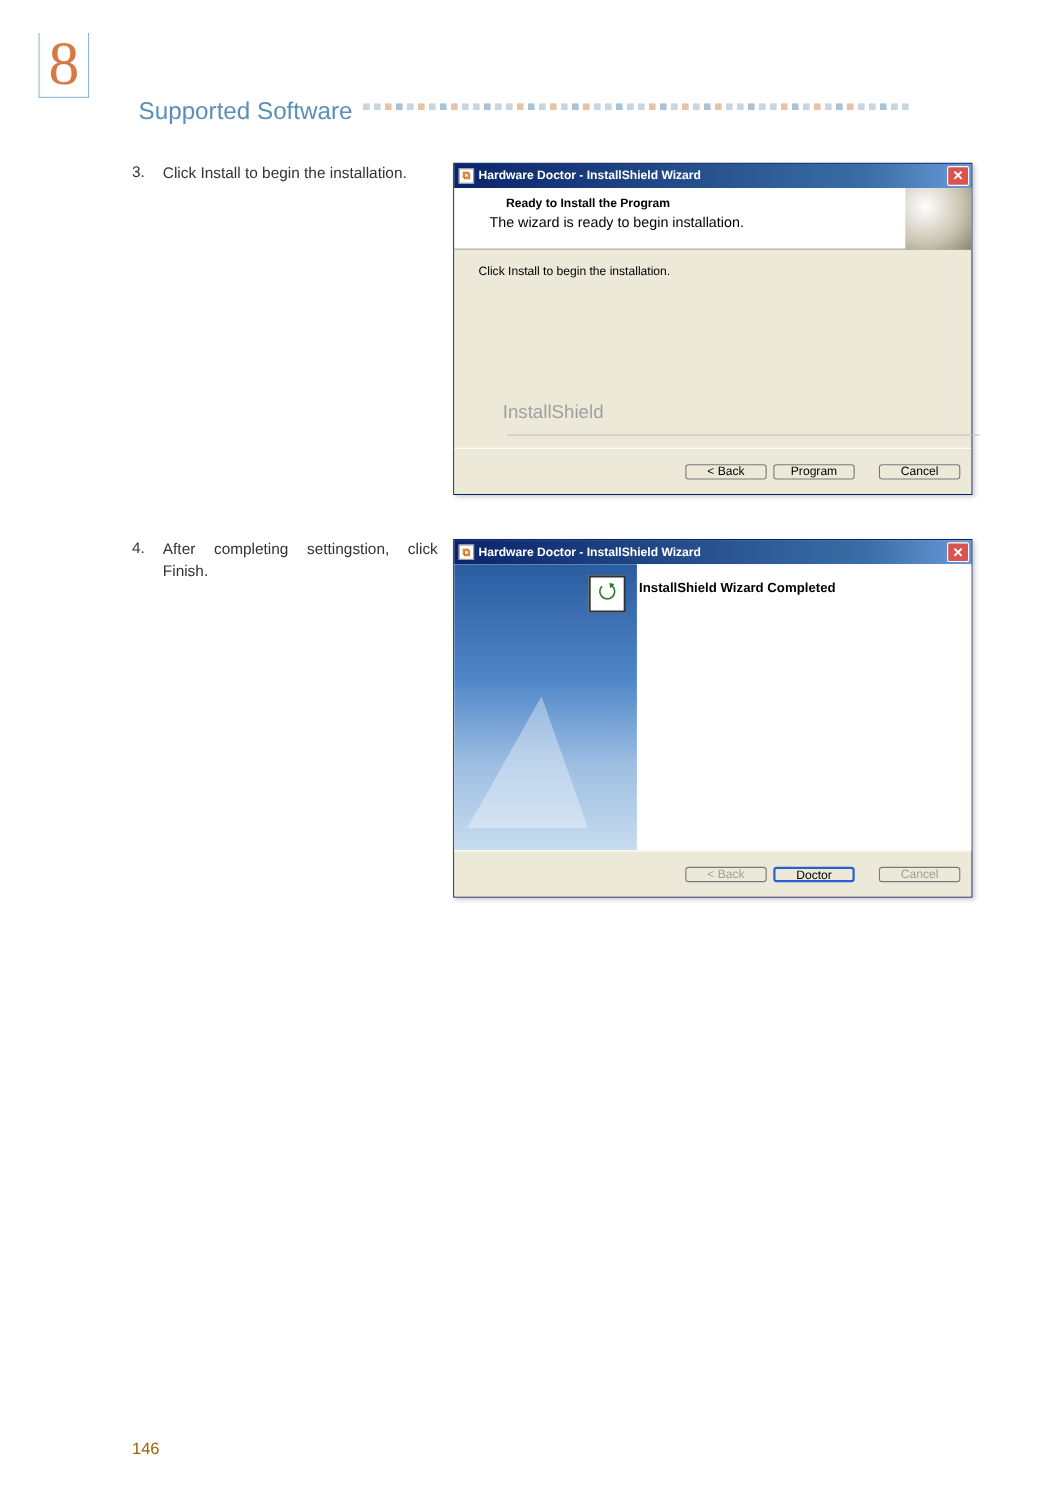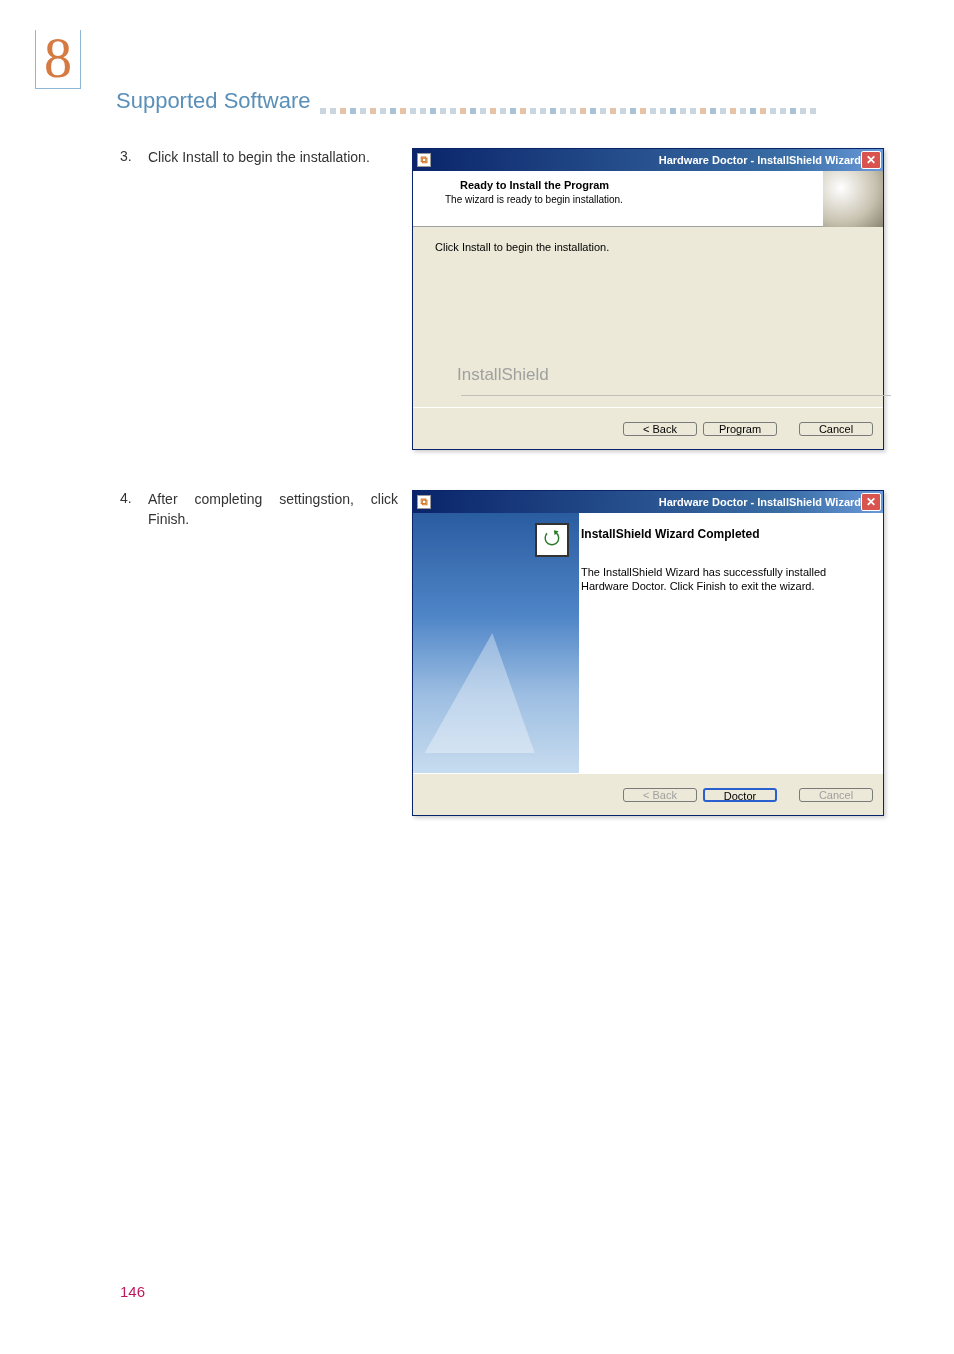--- a/index.html
+++ b/index.html
@@ -27,25 +27,25 @@
   }
   .chapter-num {
     font-family: Georgia, 'Times New Roman', serif;
     font-size: 56px;
     color: #d57a42;
     font-weight: normal;
     line-height: 1;
   }
   .section-title-row {
     position: absolute;
-    left: 81px;
+    left: 91px;
     bottom: 6px;
     right: 0;
     display: flex;
-    align-items: flex-end;
+    align-items: flex-start;
   }
   .section-title {
     font-size: 22px;
     color: #5a8fb8;
     font-weight: normal;
     padding-right: 10px;
     white-space: nowrap;
   }
   .dot-rule {
     flex: 1;
@@ -78,41 +78,41 @@
   .win-titlebar {
     background: linear-gradient(to right, #0a246a 0%, #3a6ea5 80%, #6a9adb 100%);
     color: #fff;
     height: 22px;
     display: flex;
     align-items: center;
     padding: 0 2px 0 4px;
     font-weight: bold;
   }
   .win-titlebar .title-icon { width:14px; height:14px; background:#fff; border:1px solid #999; margin-right:4px; display:inline-flex; align-items:center; justify-content:center; color:#d27a2a; font-size:10px; }
-  .win-titlebar .title-text { flex:1;text-align:right; }
+  .win-titlebar .title-text { flex:1; }
   .win-close {
     width: 20px; height: 18px;
     background: #d9534f;
     border: 1px solid #fff;
     color: #fff;
     font-weight: bold;
     display: flex; align-items:center; justify-content:center;
     font-size: 12px;
     border-radius: 2px;
   }
   .win-header {
     background: #fff;
     height: 56px;
     display:flex;
     position:relative;
     border-bottom: 1px solid #a0a0a0;
   }
   .win-header-text { padding: 8px 0 0 18px; }
   .win-header-title { font-weight: bold; font-size: 11px; padding-left: 29px; }
-  .win-header-sub { font-size: 10px; padding-left: 14px; padding-top: 3px; }
+  .win-header-sub { font-size: 13px; padding-left: 14px; padding-top: 3px; }
   .win-header-img {
     position:absolute; right:0; top:0; width:60px; height:56px;
     background: radial-gradient(circle at 30% 30%, #fff 0%, #c8c2b0 60%, #8a8572 100%);
   }
   .win-body {
     background:#ece9d8;
     padding: 14px 22px 8px 22px;
     min-height: 180px;
   }
   .win-body.white { background:#fff; padding:0; display:flex; min-height:260px; }
@@ -157,22 +157,22 @@
     border-left: 55px solid transparent;
     border-right: 55px solid transparent;
     border-bottom: 120px solid rgba(255,255,255,.35);
     transform: skewX(-6deg);
   }
   .body-right { flex:1; padding: 14px 16px 8px 2px; background:#fff; }
   .body-right h2 { font-size: 12px; font-weight:bold; margin-bottom: 24px; }
   .body-right p { font-size: 11px; line-height:1.3; }
 
   .page-number {
-    position:absolute; bottom: 54px; left: 120px;
-    font-size: 15px; color:#be185d;text-align:center;
+    position:absolute; bottom: 28px; left: 120px;
+    font-size: 15px; color:#a16207;text-align:center;
   }
 </style>
 </head>
 <body>
 
 <div class="page-header">
   <div class="chapter-num-box">
     <span class="chapter-num">8</span>
   </div>
   <div class="section-title-row">
@@ -281,21 +281,20 @@
             <span>✕</span>
           </div>
         </div>
         <div class="win-body white">
           <div class="side-panel">
             <div class="corner-icon">⭯</div>
             <div class="triangle"></div>
           </div>
           <div class="body-right">
             <h2>InstallShield Wizard Completed</h2>
-            <p>The InstallShield Wizard has successfully installed Hardware Doctor. Click Finish to exit the wizard.</p>
           </div>
         </div>
         <div class="win-footer">
           <button class="win-btn" disabled="">&lt; Back</button>
           <button class="win-btn default">Doctor</button>
           <span style="width:10px;"></span>
           <button class="win-btn" disabled="">Cancel</button>
         </div>
       </div>
     </div>

